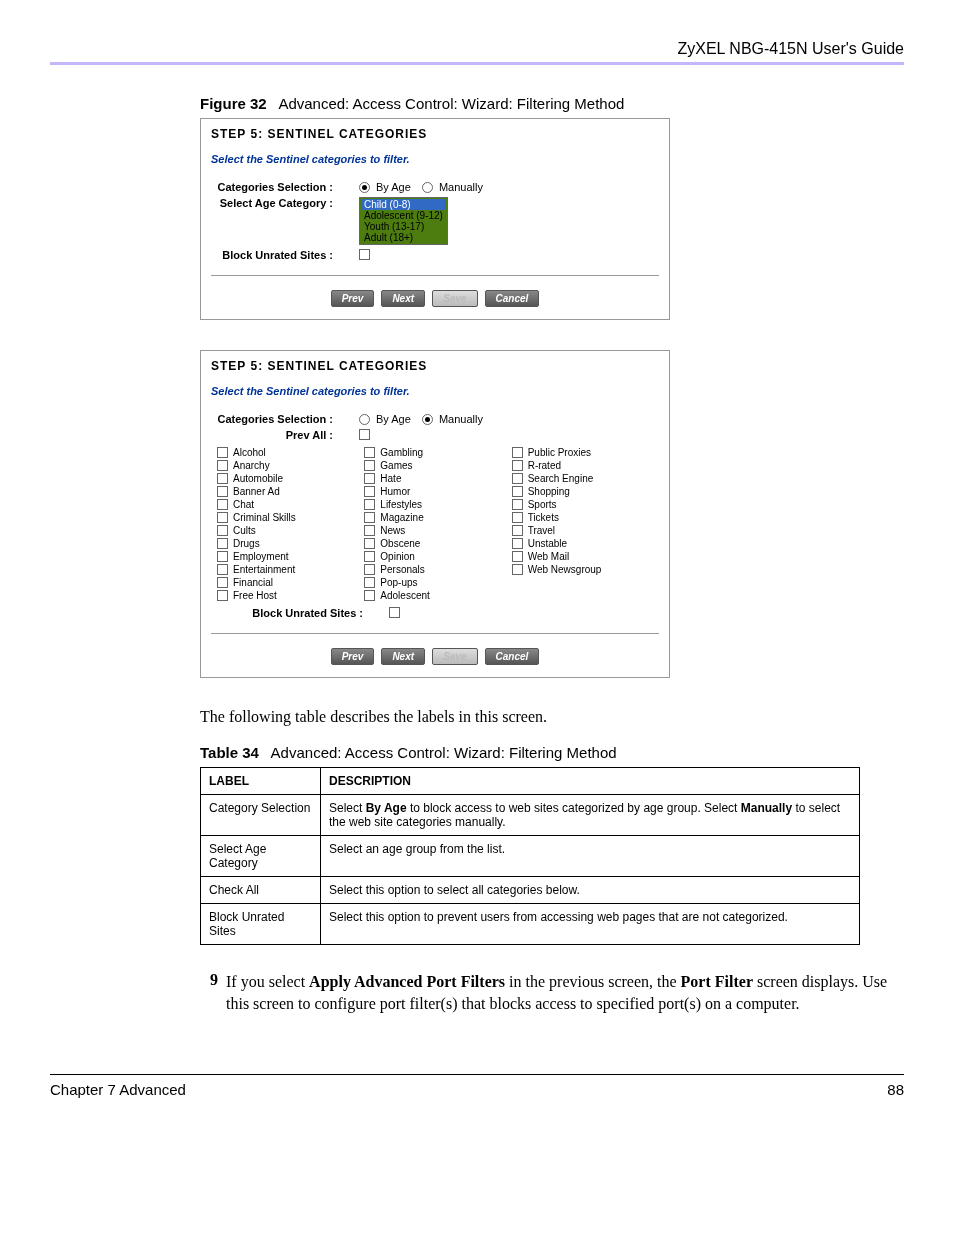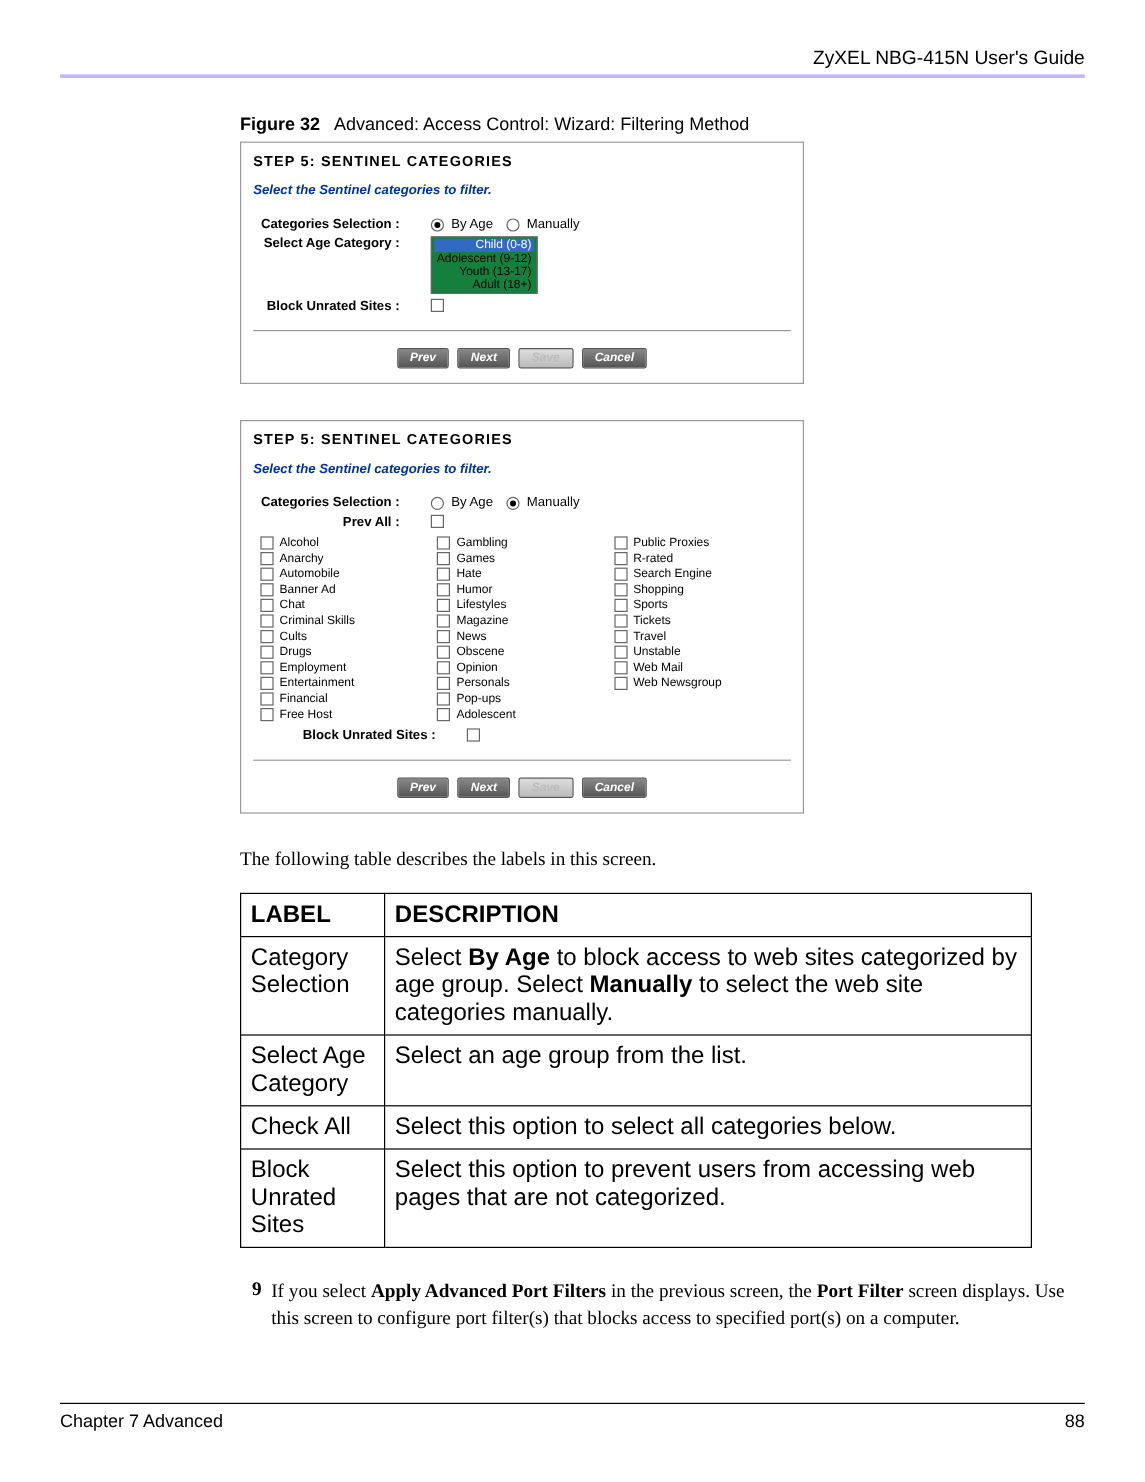--- a/index.html
+++ b/index.html
@@ -81,25 +81,24 @@
   .radio-dot.checked::after {
     content: '';
     position: absolute;
     width: 5px; height: 5px;
     background: #000;
     border-radius: 50%;
     top: 2px; left: 2px;
   }
   .selectbox {
     border: 1px solid #666;
-    background: #15803d;
+    background: #4d7c0f;
     font-size: 10px;
     display: inline-block;
     padding: 1px 2px;
-    text-align: right;
   }
   .selectbox .opt { padding: 0 2px; white-space: nowrap; }
   .selectbox .opt.selected { background: #316ac5; color: #fff; }
   .hr-inner {
     border-top: 1px solid #999;
     margin: 12px 10px 8px 10px;
   }
   .btn-row {
     text-align: center;
     padding: 6px 0 12px 0;
@@ -137,21 +136,21 @@
     font-size: 16px;
     margin: 14px 0 18px 0;
   }
   .tbl-caption {
     font-size: 15px;
     margin-bottom: 6px;
   }
   table.desc {
     border-collapse: collapse;
     width: 660px;
-    font-size: 20px;
+    font-size: 12px;
   }
   table.desc th, table.desc td {
     border: 1px solid #000;
     padding: 6px 8px;
     text-align: left;
     vertical-align: top;
   }
   table.desc th {
     font-weight: bold;
     background: #fff;
@@ -411,20 +410,24 @@
     <div class="btn-row">
       <span class="btn">Prev</span>
       <span class="btn">Next</span>
       <span class="btn disabled">Save</span>
       <span class="btn">Cancel</span>
     </div>
   </div>
 
   <div class="body-text">The following table describes the labels in this screen.</div>
 
+  <div class="tbl-caption">
+    <b>Table 34</b>&nbsp;&nbsp;
+    <span>Advanced: Access Control: Wizard: Filtering Method</span>
+  </div>
 
   <table class="desc">
     <thead>
       <tr>
         <th style="width:120px">LABEL</th>
         <th>DESCRIPTION</th>
       </tr>
     </thead>
     <tbody>
       <tr>

